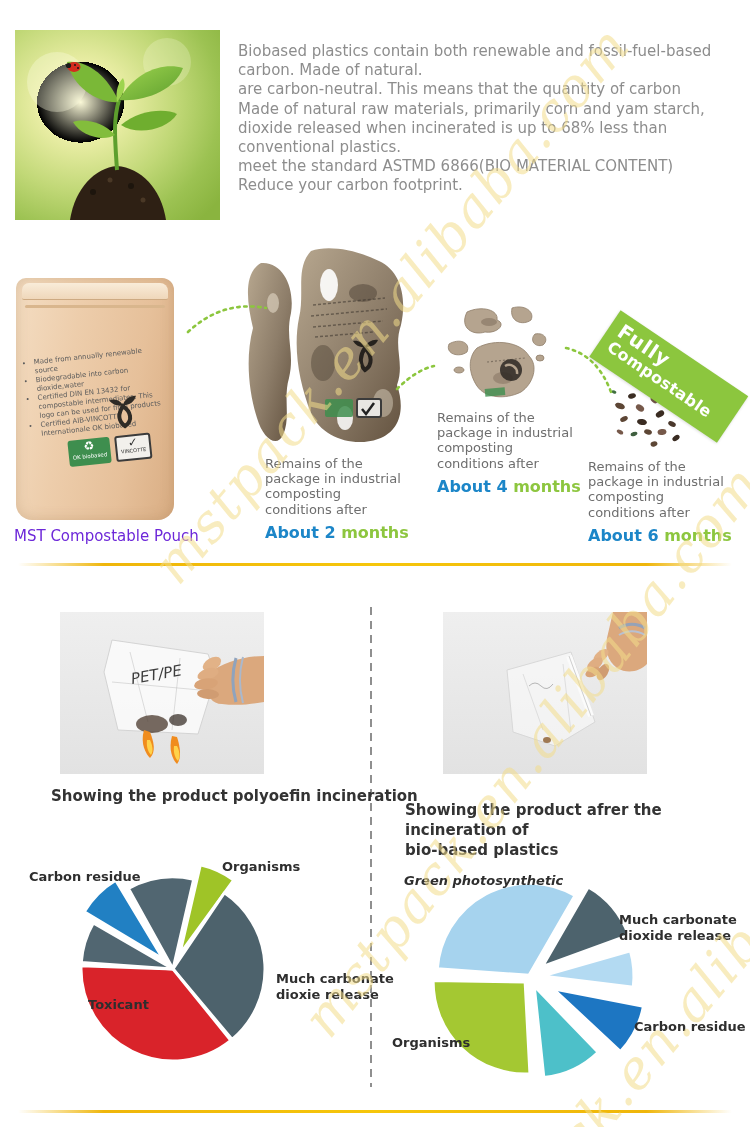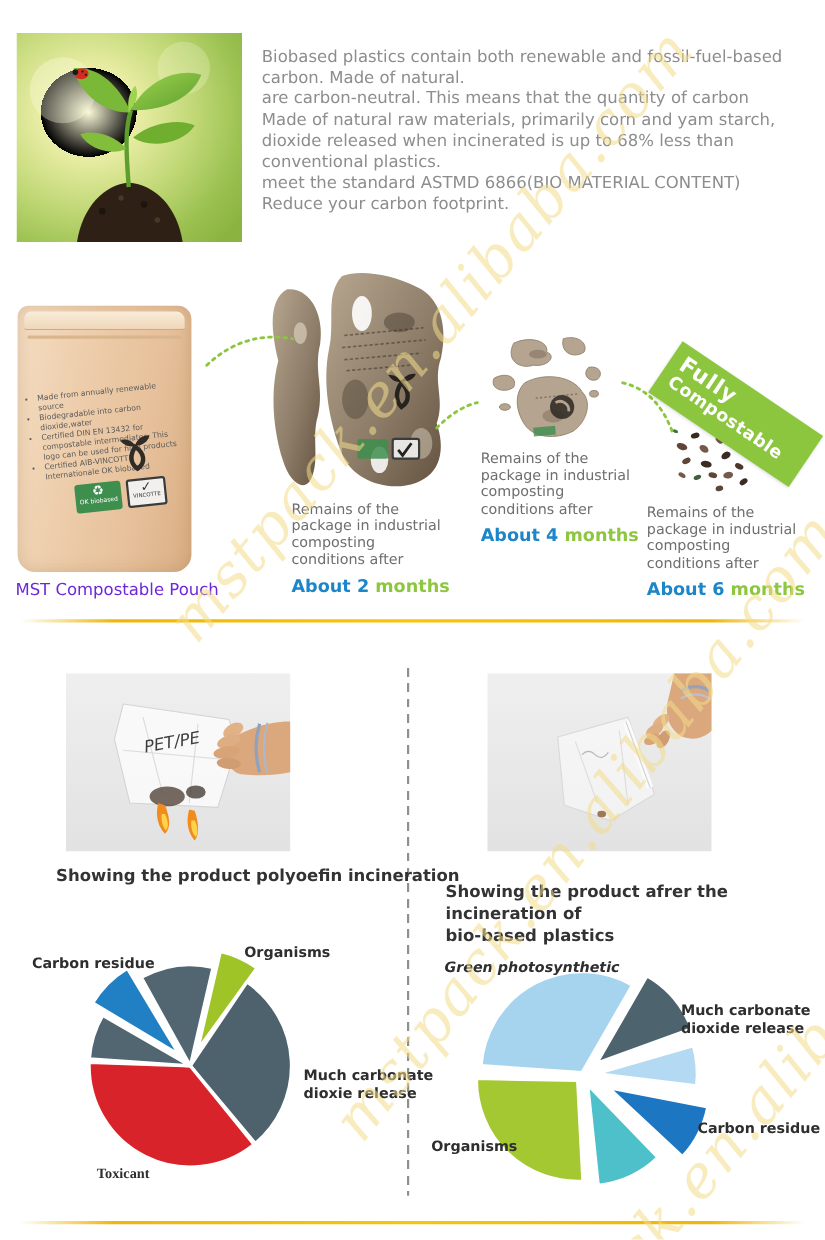--- a/index.html
+++ b/index.html
@@ -335,21 +335,21 @@
       <path d="M126.63509188249982,105.4406196659753 L147.3305888821354,15.79857370573366 A92,92 0 0 1 180.71133509340734,31.011056183480136 Z" fill="#9fc427" stroke="#ffffff" stroke-width="3" stroke-linejoin="round"></path>
       <path d="M120,120 L171.44574711930872,43.72854332493617 A92,92 0 0 1 179.13646009116164,190.47608876694596 Z" fill="#4d626c" stroke="#ffffff" stroke-width="3" stroke-linejoin="round"></path>
       <path d="M120,120 L177.89747597658507,191.4974284540413 A92,92 0 0 1 28.05604391424319,116.78924630336988 Z" fill="#d9232a" stroke="#ffffff" stroke-width="3" stroke-linejoin="round"></path>
       <path d="M120,120 L28.224107376096157,113.58240441554048 A92,92 0 0 1 40.32566285183165,74 Z" fill="#516671" stroke="#ffffff" stroke-width="3" stroke-linejoin="round"></path>
       <path d="M110.10050506338834,110.10050506338834 L31.241113398794,62.71700217166336 A92,92 0 0 1 62.717002171663324,31.241113398794027 Z" fill="#2180c3" stroke="#ffffff" stroke-width="3" stroke-linejoin="round"></path>
       <path d="M120,120 L75.39751493733701,39.53498694317558 A92,92 0 0 1 140.69549699963557,30.357954039758354 Z" fill="#516671" stroke="#ffffff" stroke-width="3" stroke-linejoin="round"></path>
     </svg>
   <div class="pie-label" style="left:29px;top:869px;">Carbon residue</div>
   <div class="pie-label" style="left:222px;top:859px;">Organisms</div>
   <div class="pie-label" style="left:276px;top:971px;width:118px;">Much carbonate dioxie release</div>
-  <div class="pie-label" style="left:88px;top:1059px;font-family:Liberation Serif, serif;">Toxicant</div>
+  <div class="pie-label" style="left:88px;top:997px;">Toxicant</div>
 
   <svg class="abs" style="left:410px;top:857px;z-index:2;" width="240" height="240" viewBox="0 0 240 240">
       <path d="M119.06105687442822,118.23410481428215 L27.285164250524375,111.81650922982263 A92,92 0 0 1 165.06105687442815,38.55976766611376 Z" fill="#a6d3ee" stroke="#ffffff" stroke-width="3" stroke-linejoin="round"></path>
       <path d="M132.25671108990366,109.71539824501536 L178.25671108990366,30.041061096847002 A92,92 0 0 1 218.70843220220723,78.24954505905383 Z" fill="#4d636d" stroke="#ffffff" stroke-width="3" stroke-linejoin="round"></path>
       <path d="M131.96300800479753,119.05849085126586 L220.39908403112287,93.69985411610193 A92,92 0 0 1 223.27725395579915,130.27047044453943 Z" fill="#b3daf2" stroke="#ffffff" stroke-width="3" stroke-linejoin="round"></path>
       <path d="M143.16616962889756,131.80375299322822 L233.47587050608263,149.35818056787033 A92,92 0 0 1 210.45071017786125,194.54760211897806 Z" fill="#1d76c2" stroke="#ffffff" stroke-width="3" stroke-linejoin="round"></path>
       <path d="M124.22618261740699,129.0630778703665 L188.13475269963473,195.2423395015224 A92,92 0 0 1 133.84280123803114,220.55909224424764 Z" fill="#4dc0c9" stroke="#ffffff" stroke-width="3" stroke-linejoin="round"></path>
       <path d="M115.13739140678702,125.03537860237056 L119.95229938113785,216.90929579979135 A92,92 0 0 1 23.151403452399023,123.42975721014051 Z" fill="#a4c832" stroke="#ffffff" stroke-width="3" stroke-linejoin="round"></path>
     </svg>
   <div class="pie-label" style="left:404px;top:873px;font-style:italic;">Green photosynthetic</div>

